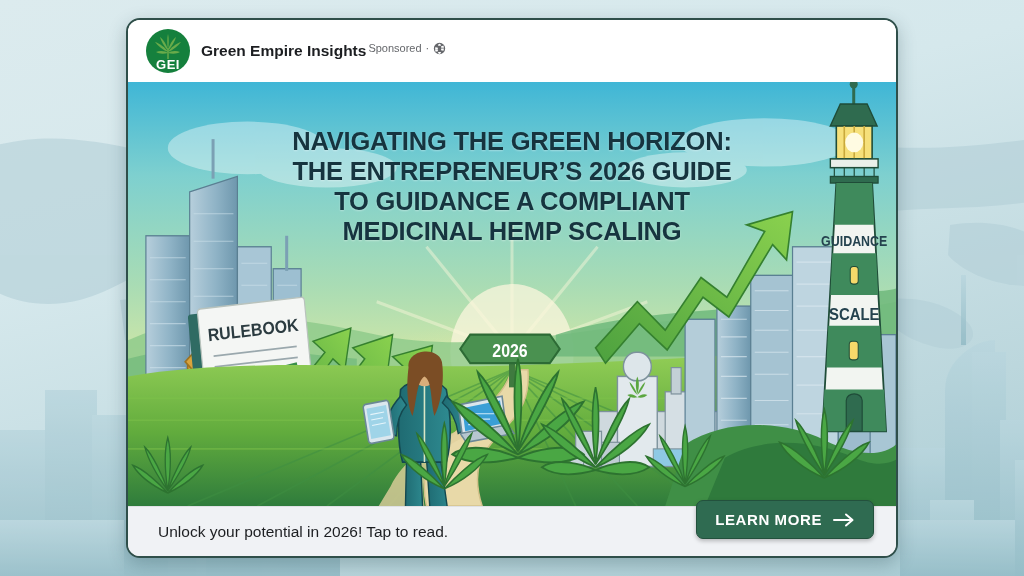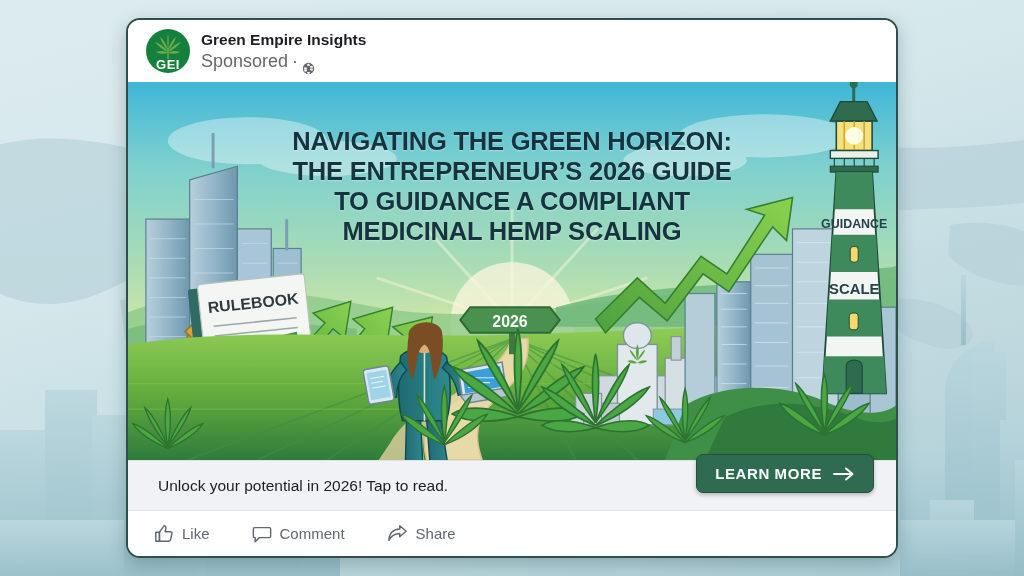--- a/index.html
+++ b/index.html
@@ -14,23 +14,23 @@
     position:absolute; left:126px; top:18px; width:772px; height:540px;
     background:#fff; border:2px solid #2f4f4a; border-radius:14px;
     overflow:hidden; box-shadow:0 6px 18px rgba(30,60,70,.28);
     display:flex; flex-direction:column;
   }
   .card-header { height:62px; display:flex; align-items:center; padding:0 18px; gap:11px; background:#fff; flex:0 0 62px; }
   .avatar { width:44px; height:44px; border-radius:50%; background:#15803d; position:relative; flex:0 0 44px; overflow:hidden; }
   .avatar svg { position:absolute; left:50%; top:42%; transform:translate(-50%,-50%); }
   .avatar .gei { position:absolute; bottom:2px; left:0; right:0; text-align:center; color:#fff;
     font-size:13px; font-weight:bold; letter-spacing:.5px; line-height:1; }
-  .hdr-txt { display:flex; flex-direction:column; gap:2px; }
+  .hdr-txt { display:flex; flex-direction:row; gap:2px; }
   .page-name { font-size:15.5px; font-weight:bold; color:#1c1e21; }
-  .sponsored { font-size:18px; color:#65676b; display:flex; align-items:flex-end; gap:4px; }
+  .sponsored { font-size:11px; color:#65676b; display:flex; align-items:flex-start; gap:4px; }
   .globe-ic { display:inline-block; width:13px; height:13px; }
   .creative { position:relative; flex:1 1 auto; overflow:hidden; background:#7fd0da; }
   .creative svg.scene { position:absolute; inset:0; width:100%; height:100%; display:block; }
   .headline { position:absolute; left:0; right:0; top:10px; text-align:center;
     color:#16343f; font-weight:bold; font-size:25.5px; line-height:1.18;
     letter-spacing:-.2px; text-shadow:0 1px 2px rgba(255,255,255,.35); padding:0 28px;margin-top:34px; }
   .headline div { white-space:nowrap; }
   .cta-bar { flex:0 0 50px; background:#f0f2f5; border-top:1px solid #dfe1e5;
     display:flex; align-items:center; padding:0 30px; position:relative; }
   .cta-text { font-size:15.5px; color:#1c1e21; }
@@ -489,36 +489,13 @@
   <div class="cta-bar">
     <div class="cta-text">Unlock your potential in 2026! Tap to read.</div>
     <div class="learn-btn">
       <span>LEARN MORE</span>
       <svg width="22" height="14" viewBox="0 0 22 14">
         <path d="M1 7 H19 M13 1.5 L19.5 7 L13 12.5" fill="none" stroke="#fff" stroke-width="2" stroke-linecap="round" stroke-linejoin="round"></path>
       </svg>
     </div>
   </div>
 
-  <div class="actions">
-    <div class="action">
-      <svg width="20" height="20" viewBox="0 0 22 22">
-        <path d="M2 9 H6 V19 H2 Z" fill="none" stroke="#606770" stroke-width="1.6" stroke-linejoin="round"></path>
-        <path d="M6 9 L11 2 C13 2 13.5 3.5 13 5.5 L12.2 8.5 H18 C19.3 8.5 20 9.4 19.7 10.6 L18.3 17
-                 C18.1 18.2 17.3 19 16 19 H6 Z" fill="none" stroke="#606770" stroke-width="1.6" stroke-linejoin="round"></path>
-      </svg>
-      <span>Like</span>
-    </div>
-    <div class="action">
-      <svg width="20" height="20" viewBox="0 0 22 22">
-        <path d="M3 4 H19 C20 4 20.5 4.6 20.5 5.5 V13.5 C20.5 14.4 20 15 19 15 H8 L3.5 19.5 V15 H3
-                 C2 15 1.5 14.4 1.5 13.5 V5.5 C1.5 4.6 2 4 3 4 Z" fill="none" stroke="#606770" stroke-width="1.6" stroke-linejoin="round"></path>
-      </svg>
-      <span>Comment</span>
-    </div>
-    <div class="action">
-      <svg width="21" height="20" viewBox="0 0 23 22">
-        <path d="M2 18 C2.5 10 7 6 14 5.6 L14 2 L21 8 L14 14 L14 10.4 C8.5 10.6 4.5 13 2 18 Z" fill="none" stroke="#606770" stroke-width="1.6" stroke-linejoin="round"></path>
-      </svg>
-      <span>Share</span>
-    </div>
-  </div>
 </div>
 
 </body></html>

